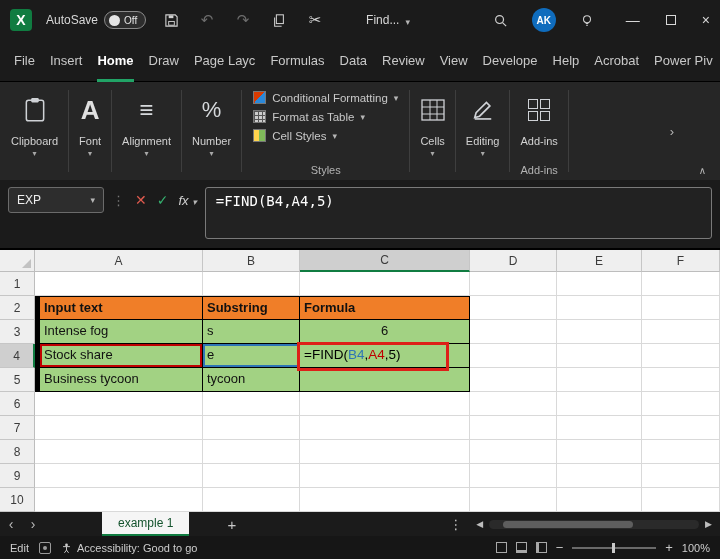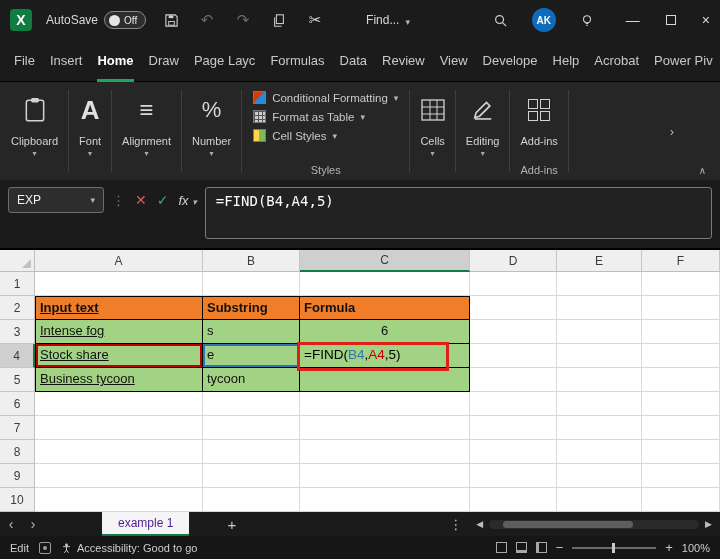--- a/index.html
+++ b/index.html
@@ -71,30 +71,30 @@
   .colhdr.active { background: #cfcfcf; border-bottom: 2px solid #107c41; }
   .grow { display: flex; height: 24px; }
   .rowhdr { width: 35px; background: #efefef; border-right: 1px solid #bdbdbd; border-bottom: 1px solid #c6c6c6; color: #3c3c3c; font-size: 12px; display: flex; align-items: center; justify-content: center; flex: none; }
   .rowhdr.active { background: #cfcfcf; border-right: 2px solid #107c41; }
   .cell { border-right: 1px solid #d9d9d9; border-bottom: 1px solid #d9d9d9; font-size: 13px; color: #111; padding: 3px 4px 0; white-space: nowrap; overflow: hidden; flex: none; }
   .cell.orange { background: #f07e28; font-weight: 700; }
   .cell.green { background: #a2d283; }
   .cell.center { text-align: center; }
   .cell.rng { border-right: 1px solid #000; border-bottom: 1px solid #000; }
   .cell.top { border-top: 1px solid #000; }
-  .cell.left { border-left: 1px solid #000000; text-decoration: underline; }
+  .cell.left { border-left: 5px solid #000000; }
   .cell.ref-red { box-shadow: inset 0 0 0 2px #c00000; }
   .cell.ref-blue { box-shadow: inset 0 0 0 2px #2e75b6; }
   .cell.formula { font-size: 13.5px; overflow: visible; }
   .annot { position: absolute; left: 297px; top: 92px; width: 152px; height: 29px; border: 3px solid #dd2018; pointer-events: none; z-index: 5; }
 
   
   .tabbar { position: absolute; top: 512px; left: 0; width: 720px; height: 24px; background: #1b1b1b; display: flex; align-items: center; color: #bdbdbd; }
   .tnav { width: 22px; text-align: center; font-size: 14px; color: #bdbdbd; }
-  .sheettab { height: 24px; margin-left: 58px; background: #f5f5f5; color: #4c1d95; font-size: 12px; display: flex; align-items: center; padding: 0 16px; border-bottom: 2px solid #107c41; }
+  .sheettab { height: 24px; margin-left: 58px; background: #f5f5f5; color: #14532d; font-size: 12px; display: flex; align-items: center; padding: 0 16px; border-bottom: 2px solid #107c41; }
   .taddbtn { margin-left: 38px; font-size: 15px; color: #c9c9c9; }
   .tmenu { margin-left: auto; font-size: 13px; color: #c9c9c9; }
   .hscroll { display: flex; align-items: center; gap: 6px; margin: 0 8px 0 14px; }
   .hscroll .arrow { font-size: 9px; color: #bdbdbd; }
   .track { width: 210px; height: 9px; background: #2a2a2a; border-radius: 5px; position: relative; }
   .thumb { position: absolute; left: 14px; top: 1px; width: 130px; height: 7px; background: #5e5e5e; border-radius: 4px; }
 
   
   .statusbar { position: absolute; top: 536px; left: 0; width: 720px; height: 23px; background: #161616; color: #cdcdcd; font-size: 11px; display: flex; align-items: center; padding: 0 10px; gap: 10px; }
   .macroicon { width: 12px; height: 12px; border: 1px solid #9a9a9a; border-radius: 2px; position: relative; }

